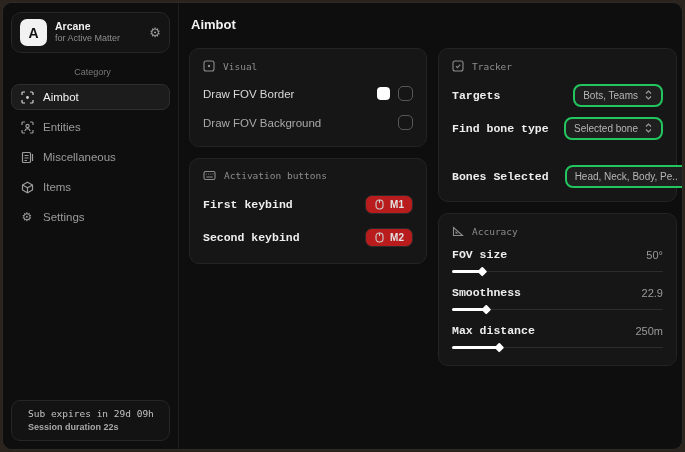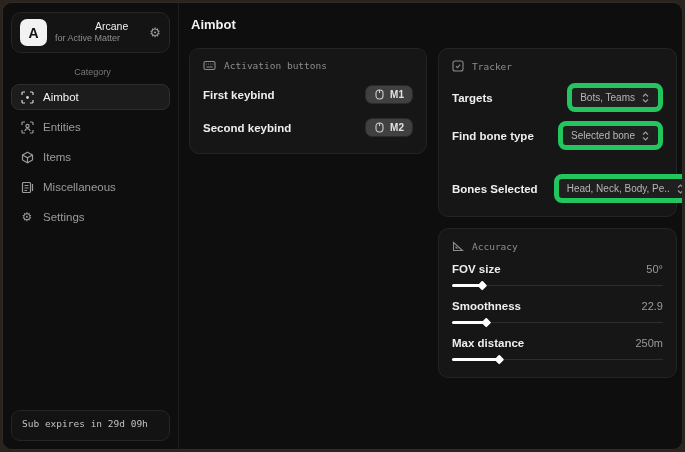--- a/index.html
+++ b/index.html
@@ -6,54 +6,54 @@
   html,body { width:685px; height:452px; }
   body { font-family:"Liberation Sans", sans-serif; background:#2b241e; overflow:hidden; }
   .stage { width:685px; height:452px; padding:2px; }
   .window { width:100%; height:100%; background:#0e0e0e; border:1px solid #2e2b27; border-radius:10px; display:flex; overflow:hidden; }
 
   
   .sidebar { width:176px; flex:0 0 176px; border-right:1px solid #1e1e1e; padding:9px 8px 8px 8px; display:flex; flex-direction:column; background:#0e0e0e; }
   .brand-card { background:#141414; border:1px solid #262626; border-radius:10px; padding:6px 8px; display:flex; align-items:center; gap:8px; }
   .logo { width:27px; height:27px; background:#f2f2f2; border-radius:7px; display:flex; align-items:center; justify-content:center; font-weight:bold; font-size:14px; color:#111; }
   .brand-text { flex:1; line-height:1.25; }
-  .brand-name { font-size:10.5px; font-weight:normal; color:#f0f0f0;margin-left:40px; }
+  .brand-name { font-size:10.5px; font-weight:bold; color:#f0f0f0; }
   .brand-sub { font-size:9px; color:#8d8d8d; }
   .gear-btn { color:#9a9a9a; font-size:13px; line-height:1; cursor:pointer; }
   .cat-label { font-size:9px; color:#787878; margin:14px 0 7px 4px;text-align:center; }
   .nav { display:flex; flex-direction:column; gap:4px; }
   .nav-item { display:flex; align-items:center; gap:9px; padding:6px 9px; border-radius:8px; font-size:11.5px; color:#9b9b9b; cursor:pointer; }
   .nav-item.selected { background:#1c1c1c; border:1px solid #2e2e2e; color:#f2f2f2; padding:5px 8px; }
   .nav-icon { width:14px; height:14px; display:flex; align-items:center; justify-content:center; flex:0 0 14px; }
   .nav-icon svg { display:block; }
-  .sidebar-footer { margin-top:auto; background:#131313; border:1px solid #262626; border-radius:9px; padding:7px 10px 8px 10px; }
+  .sidebar-footer { margin-top:auto; background:#131313; border:1px solid #262626; border-radius:9px; padding:7px 10px 8px 16px; }
   .sub-expiry { font-family:"DejaVu Sans Mono", monospace; font-size:9.5px; color:#c2c2c2; margin-bottom:3px; }
   .session { font-size:9px; font-weight:bold; color:#a8a8a8; }
 
   
   .main { flex:1; padding:14px 13px 10px 10px; overflow:hidden; }
   .page-title { font-size:13px; font-weight:bold; color:#f2f2f2; margin:0 0 16px 2px; }
   .columns { display:flex; gap:11px; align-items:flex-start; }
   .col-left { width:238px; flex:0 0 238px; display:flex; flex-direction:column; gap:11px; }
   .col-right { width:239px; flex:0 0 239px; display:flex; flex-direction:column; gap:11px; }
   .card { background:#161616; border:1px solid #242424; border-radius:10px; padding:11px 13px 13px 13px; }
   .card-header { display:flex; align-items:center; gap:8px; font-family:"DejaVu Sans Mono", monospace; font-size:9.5px; color:#8d8d8d; margin-bottom:11px; }
   .card-header svg { display:block; }
   .row { display:flex; align-items:center; justify-content:space-between; min-height:21px; margin-top:8px; }
   .row-label { font-size:11.5px; color:#d8d8d8; }
-  .row-label.bright { font-weight:bold; color:#eeeeee; }
+  .row-label.bright { font-weight:bold; color:#eeeeee;font-family:Liberation Mono, monospace; }
   .row-label.dim { color:#a9a9a9; }
   .checkbox { width:15px; height:15px; border:1.5px solid #585858; border-radius:5px; background:transparent; cursor:pointer; flex:0 0 15px; }
   .row-right { display:flex; align-items:center; gap:8px; }
   .swatch { width:13px; height:13px; border-radius:4px; cursor:pointer; }
 
-  .key-pill { display:flex; align-items:center; gap:5px; background:#404040; border:1px solid #2a2a2a; border-radius:7px; padding:3px 8px; font-size:10px; font-weight:bold; color:#e2e2e2; cursor:pointer; }
+  .key-pill { display:flex; align-items:center; gap:5px; background:#b91c1c; border:1px solid #2a2a2a; border-radius:7px; padding:3px 8px; font-size:10px; font-weight:bold; color:#e2e2e2; cursor:pointer; }
   .key-pill svg { display:block; }
 
-  .drop-pill { display:flex; align-items:center; gap:6px; background:#1f1f1f; border:5px solid #22c55e; border-radius:8px; padding:4px 8px; font-size:10px; color:#b6b6b6; cursor:pointer; max-width:152px; }
+  .drop-pill { display:flex; align-items:center; gap:6px; background:#1f1f1f; border:2px solid #22c55e; border-radius:8px; padding:4px 8px; font-size:10px; color:#b6b6b6; cursor:pointer; max-width:152px; }
   .drop-pill .drop-text { white-space:nowrap; overflow:hidden; text-overflow:ellipsis; }
   .drop-pill svg { flex:0 0 auto; display:block; }
   .tracker-row { margin-top:9px; min-height:24px; }
 
   .slider-block { margin-top:10px; }
   .slider-head { display:flex; align-items:center; justify-content:space-between; }
   .slider-value { font-size:11px; color:#9a9a9a; }
   .slider { position:relative; height:9px; margin-top:6px; }
   .slider-track { position:absolute; left:0; right:0; top:3.5px; height:1.5px; background:#2d2d2d; border-radius:1px; }
   .slider-fill { position:absolute; left:0; top:2.5px; height:3.5px; background:#ffffff; border-radius:2px; }
@@ -93,54 +93,75 @@
             <path d="M1 4V2a1 1 0 0 1 1-1h2M9 1h2a1 1 0 0 1 1 1v2M12 9v2a1 1 0 0 1-1 1H9M4 12H2a1 1 0 0 1-1-1V9"></path>
             <circle cx="6.5" cy="5" r="1.6"></circle>
             <path d="M3.8 10c.5-1.6 1.5-2.3 2.7-2.3S8.7 8.4 9.2 10"></path>
           </svg>
         </span>
         <span>Entities</span>
       </div>
       <div class="nav-item">
         <span class="nav-icon">
           <svg width="13" height="13" viewBox="0 0 13 13" fill="none" stroke="#9b9b9b" stroke-width="1.2">
+            <rect x="1.5" y="1.5" width="8" height="10" rx="1"></rect>
+            <path d="M3.5 4.5h4M3.5 7h4M3.5 9.5h2.5M11.5 3v7"></path>
+          </svg>
+        </span>
+        <span>Miscellaneous</span>
+      </div>
+      <div class="nav-item">
+        <span class="nav-icon">
+          <svg width="13" height="13" viewBox="0 0 13 13" fill="none" stroke="#9b9b9b" stroke-width="1.2">
             <path d="M6.5 1.2 11.5 4v5L6.5 11.8 1.5 9V4z"></path>
             <path d="M1.5 4 6.5 6.8 11.5 4M6.5 6.8v5"></path>
           </svg>
         </span>
         <span>Items</span>
       </div>
       <div class="nav-item">
-        <span class="nav-icon">
-          <svg width="13" height="13" viewBox="0 0 13 13" fill="none" stroke="#9b9b9b" stroke-width="1.2">
-            <rect x="1.5" y="1.5" width="8" height="10" rx="1"></rect>
-            <path d="M3.5 4.5h4M3.5 7h4M3.5 9.5h2.5M11.5 3v7"></path>
-          </svg>
-        </span>
-        <span>Miscellaneous</span>
-      </div>
-      <div class="nav-item">
         <span class="nav-icon" style="color:#9b9b9b;font-size:12px;">⚙</span>
         <span>Settings</span>
       </div>
     </div>
 
     <div class="sidebar-footer">
       <div class="sub-expiry">Sub expires in 29d 09h</div>
+      <div class="session">Session duration 22s</div>
     </div>
   </div>
 
   <div class="main">
     <div class="page-title">Aimbot</div>
 
     <div class="columns">
 
       <div class="col-left">
 
 
+        <div class="card">
+          <div class="card-header">
+            <svg width="12" height="12" viewBox="0 0 12 12" fill="none" stroke="#8d8d8d" stroke-width="1.1">
+              <rect x="1" y="1" width="10" height="10" rx="2"></rect>
+              <circle cx="6" cy="6" r="1.2" fill="#8d8d8d" stroke="none"></circle>
+            </svg>
+            <span>Visual</span>
+          </div>
+          <div class="row">
+            <span class="row-label">Draw FOV Border</span>
+            <span class="row-right">
+              <span class="swatch" style="background:#ffffff;"></span>
+              <span class="checkbox"></span>
+            </span>
+          </div>
+          <div class="row">
+            <span class="row-label dim">Draw FOV Background</span>
+            <span class="checkbox"></span>
+          </div>
+        </div>
 
         <div class="card">
           <div class="card-header">
             <svg width="13" height="11" viewBox="0 0 13 11" fill="none" stroke="#8d8d8d" stroke-width="1.1">
               <rect x="1" y="1.5" width="11" height="8" rx="1.5"></rect>
               <path d="M3.2 4h.01M5.5 4h.01M7.8 4h.01M10 4h.01M3.8 7h5.5" stroke-linecap="round"></path>
             </svg>
             <span>Activation buttons</span>
           </div>
           <div class="row" style="min-height:25px;">

